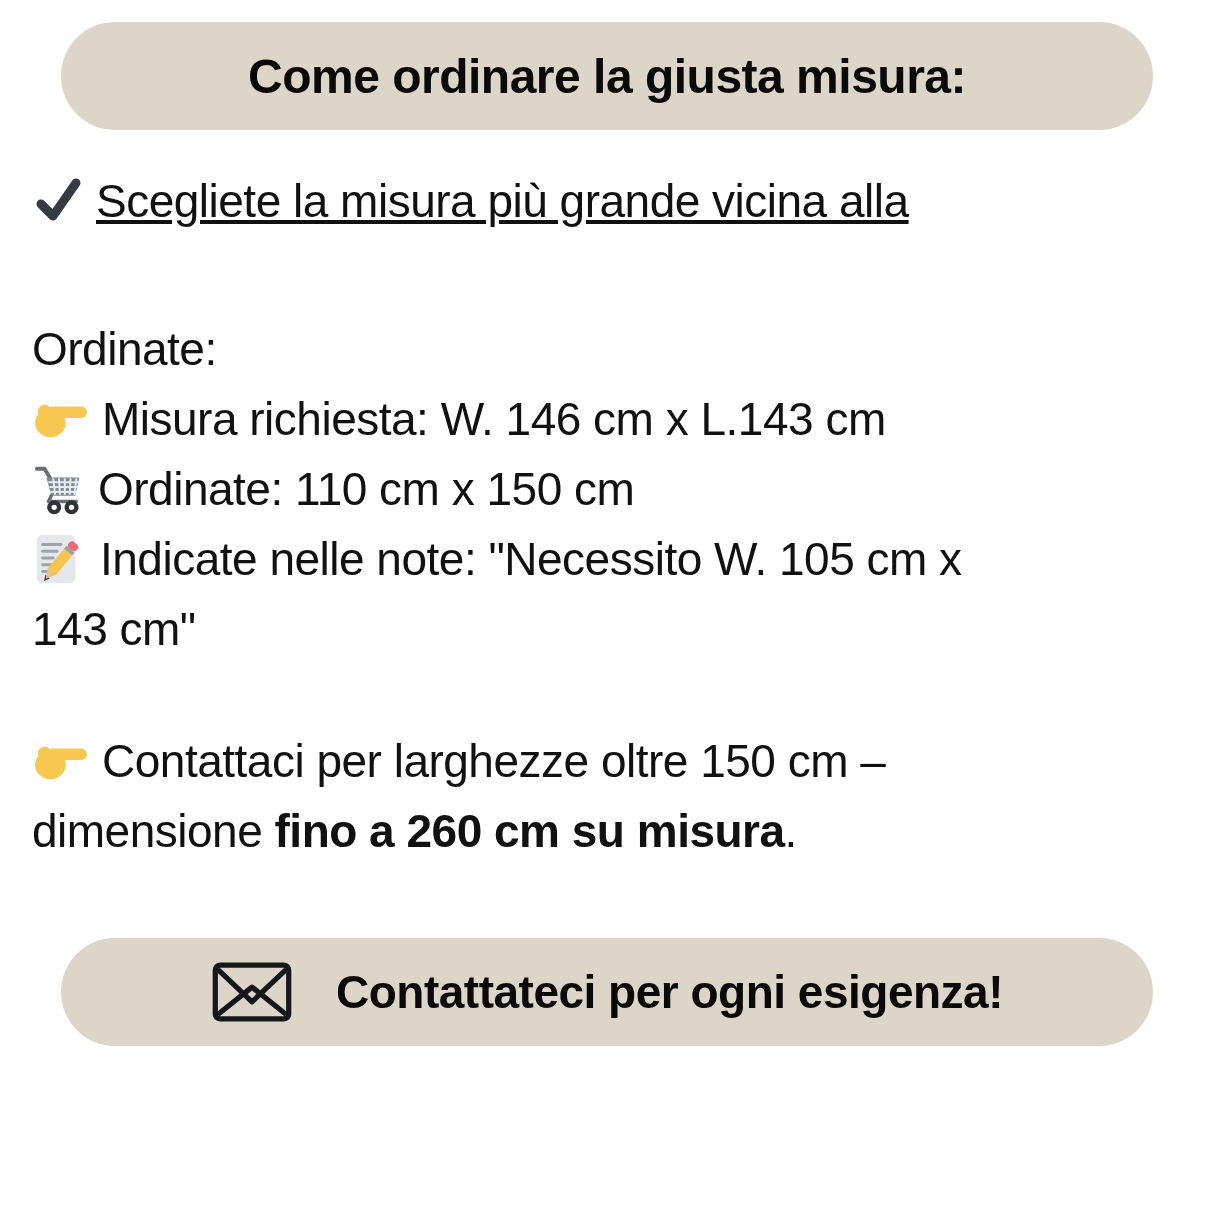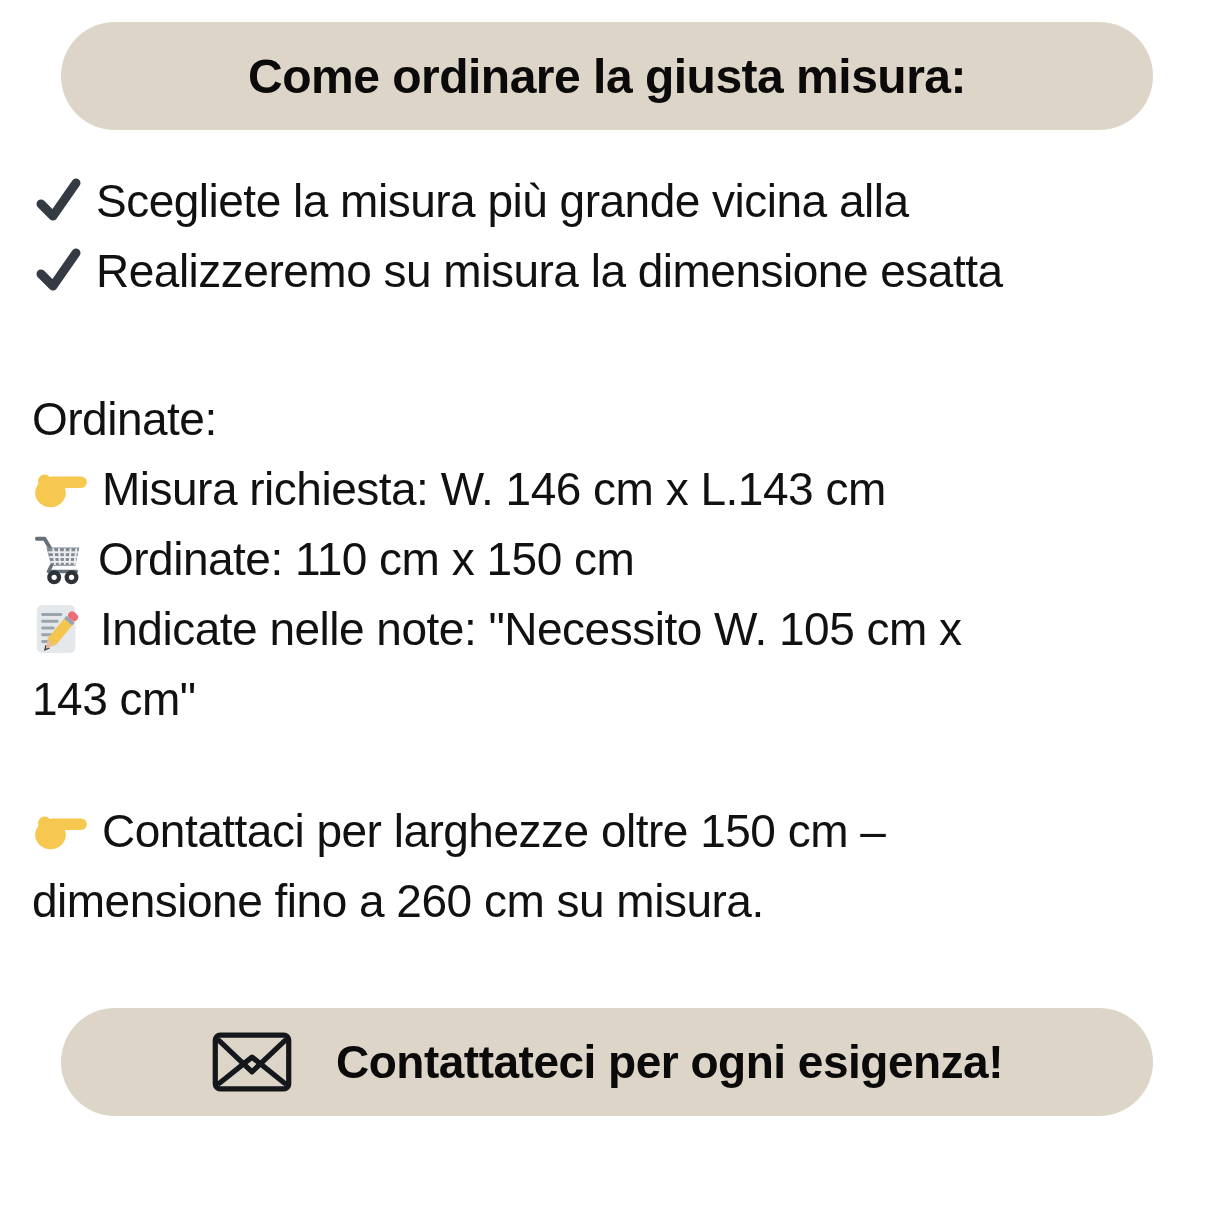--- a/index.html
+++ b/index.html
@@ -28,57 +28,50 @@
     gap:43px;
     color:#0a0a0a;
   }
   .content {
     padding:0 32px;
     font-size:46px;
     line-height:70px;
     letter-spacing:-0.5px;
   }
   .content p { margin:0; }
-  .block-checks  { margin-top:36px; }
+  .block-checks  { margin-top:36px;text-decoration:underline; }
   .block-example { margin-top:78px; }
   .block-contact { margin-top:62px; }
   .icon { display:inline-block; }
   .icon svg { display:block; }
   .check-icon   { vertical-align:-8px;  margin-right:12px; }
   .hand-icon    { vertical-align:-6px;  margin-right:12px; }
   .cart-icon    { vertical-align:-12px; margin-right:12px; }
   .memo-icon    { vertical-align:-12px; margin-right:14px; }
   .envelope-icon{ flex:0 0 auto; }
-  b { font-weight:400; }
+  b { font-weight:700; }
 </style>
 </head>
 <body>
 
 <div>
 
   <div class="pill header-pill">
     <span>Come ordinare la giusta misura:</span>
   </div>
 
   <div class="content">
 
     <div class="block-checks">
       <p>
         <span class="icon check-icon">
           <svg width="52" height="52" viewBox="0 0 52 52">
               <path d="M9 31 L21 43 L44 10" fill="none" stroke="#343b43" stroke-width="9" stroke-linecap="round" stroke-linejoin="round"></path>
             </svg>
         </span><span>Scegliete la misura più grande vicina alla</span><br>
-      </p>
-      <p>
-        <span class="icon check-icon">
-          <svg width="52" height="52" viewBox="0 0 52 52">
-              <path d="M9 31 L21 43 L44 10" fill="none" stroke="#343b43" stroke-width="9" stroke-linecap="round" stroke-linejoin="round"></path>
-            </svg>
-        </span><span>Realizzeremo su misura la dimensione esatta</span>
       </p>
     </div>
 
     <div class="block-example">
       <p>Ordinate:</p>
       <p>
         <span class="icon hand-icon">
           <svg width="58" height="46" viewBox="0 0 60 48">
               <g fill="#f7c850">
                 <ellipse cx="19" cy="29" rx="16" ry="15"></ellipse>

